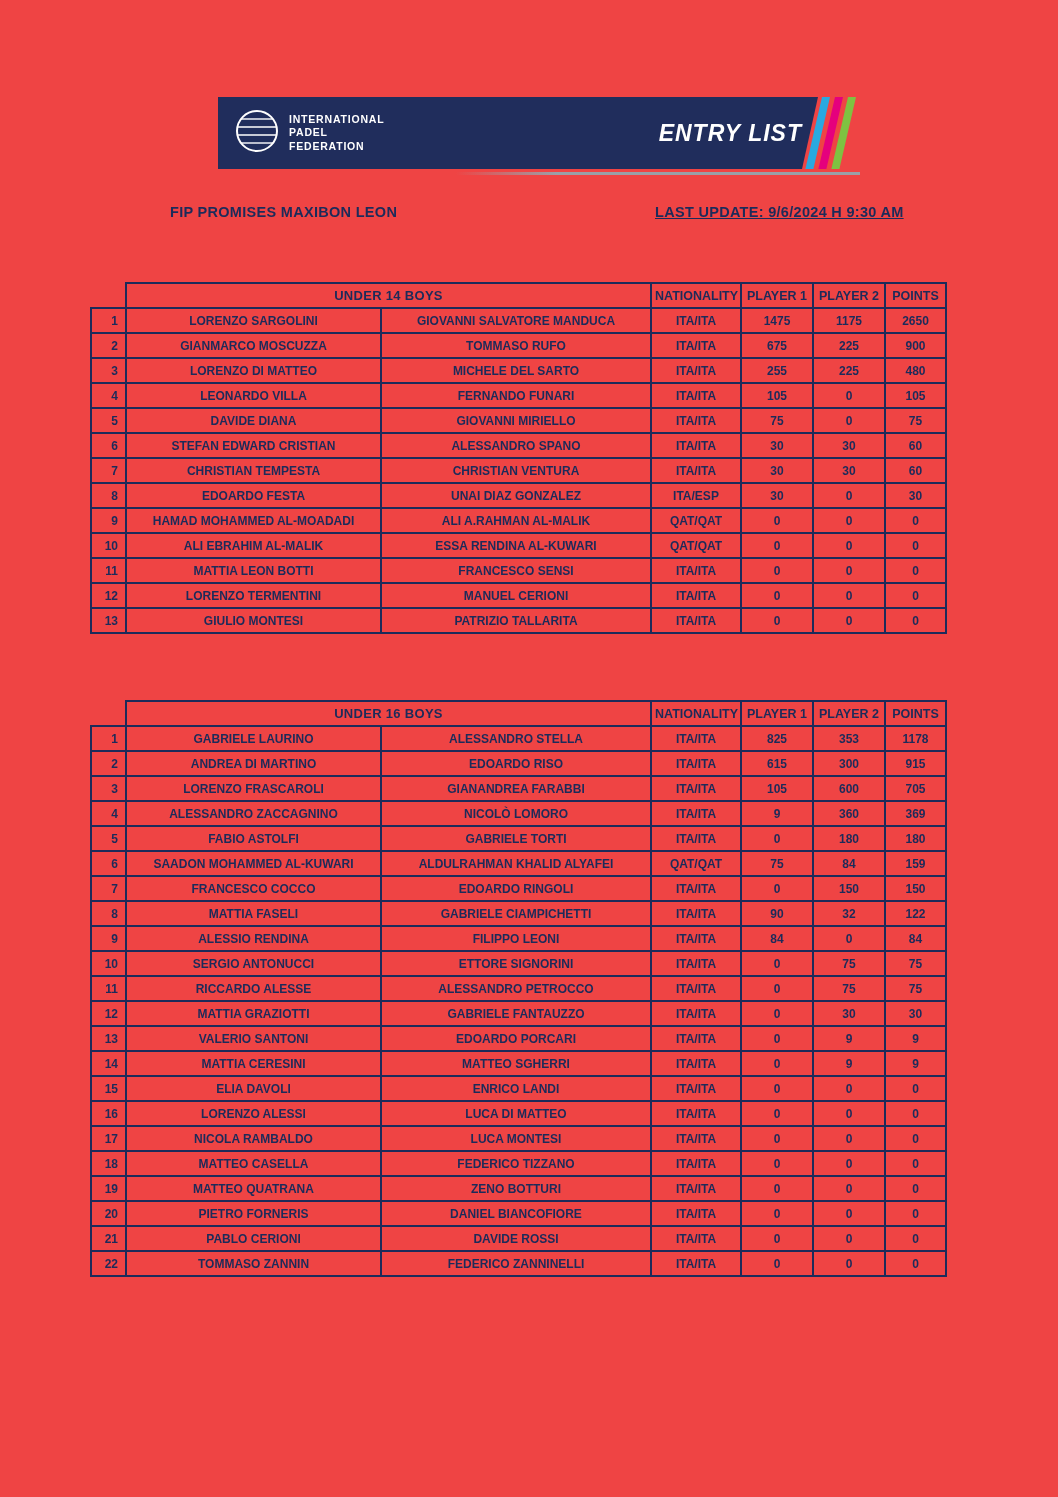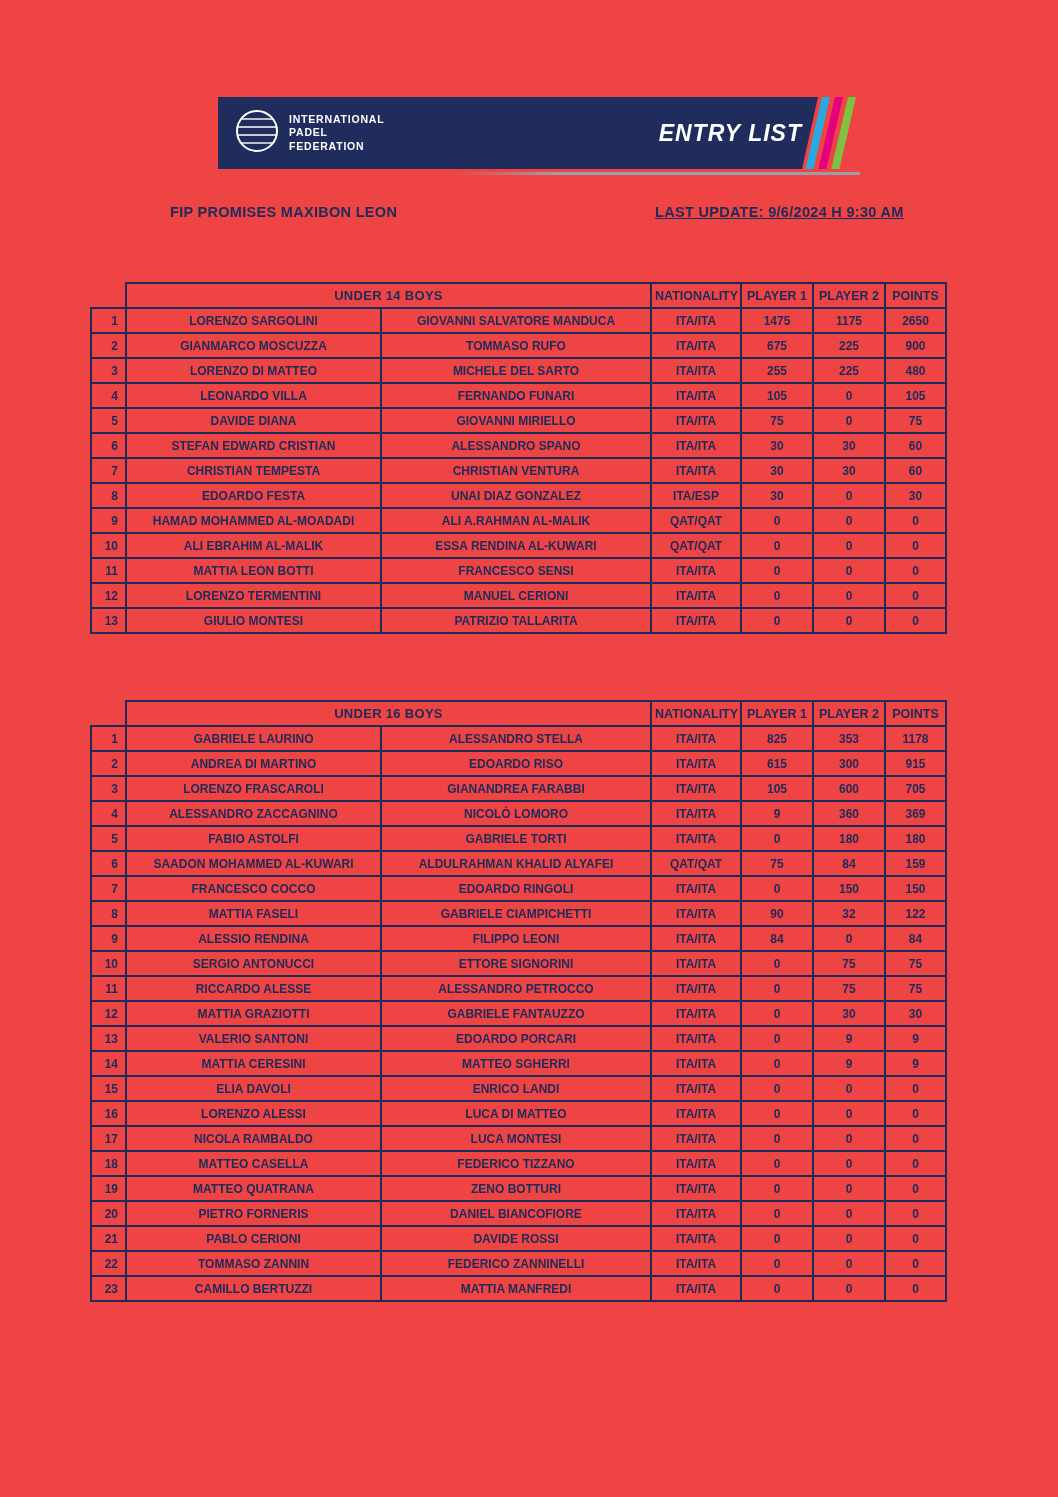--- a/index.html
+++ b/index.html
@@ -484,25 +484,16 @@
         </tr>
         <tr>
           <td class="rank">22</td>
           <td>TOMMASO ZANNIN</td>
           <td>FEDERICO ZANNINELLI</td>
           <td>ITA/ITA</td>
           <td>0</td>
           <td>0</td>
           <td>0</td>
         </tr>
-        <tr>
-          <td class="rank">23</td>
-          <td>CAMILLO BERTUZZI</td>
-          <td>MATTIA MANFREDI</td>
-          <td>ITA/ITA</td>
-          <td>0</td>
-          <td>0</td>
-          <td>0</td>
-        </tr>
       </tbody>
   </table>
 
 </div>
 
 </body></html>

